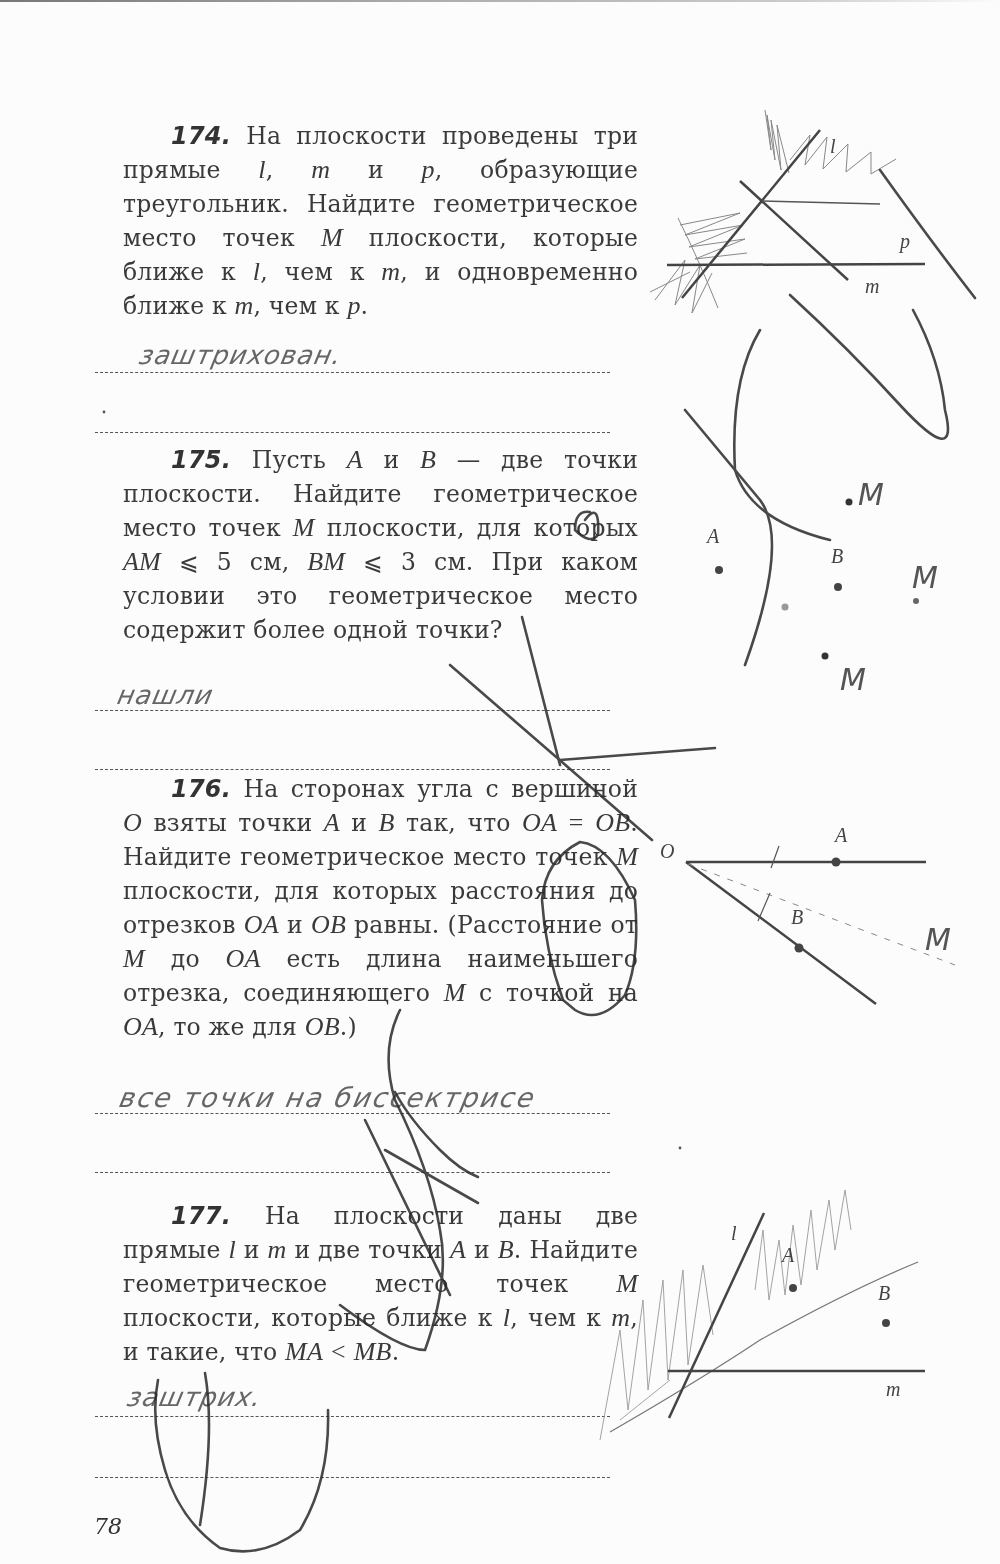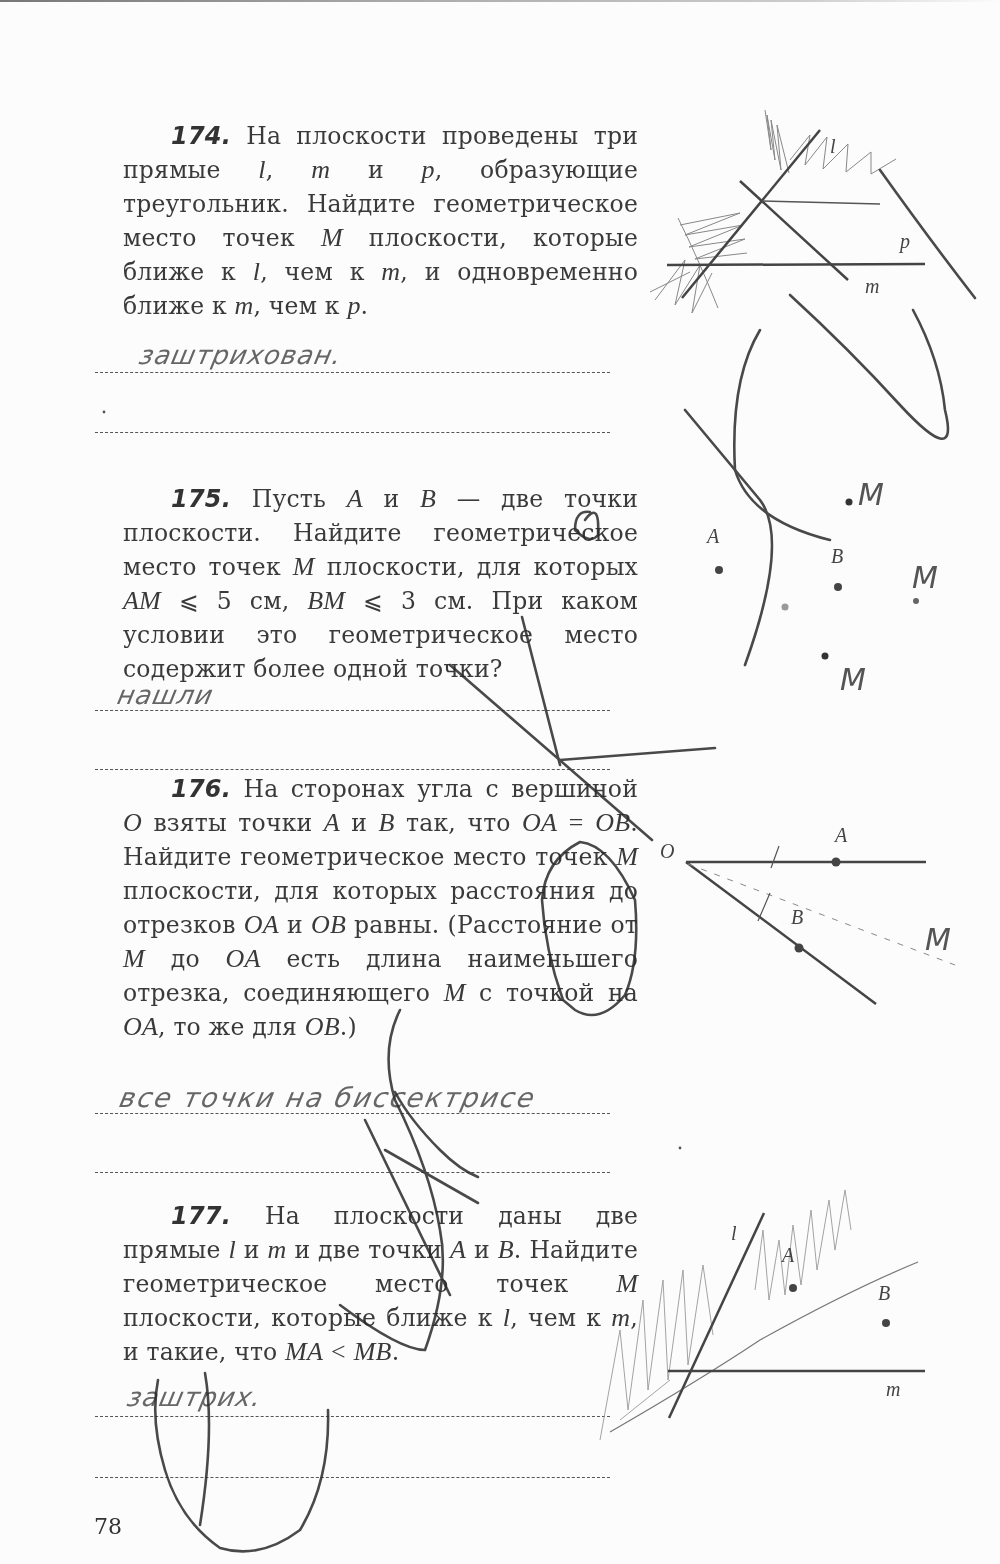--- a/index.html
+++ b/index.html
@@ -8,37 +8,37 @@
     background:#fcfcfc; color:#3a3a3a;
     font-family:"DejaVu Serif", "Liberation Serif", serif;
   }
   .topedge { position:absolute; left:0; top:0; width:1000px; height:2px; background:linear-gradient(90deg,#777 0%,#aaa 40%,#ccc 80%,#fcfcfc 100%); }
   .problem { position:absolute; left:95px; width:515px; font-size:23.5px; line-height:34px; text-align:justify; letter-spacing:0.2px; color:#3a3a3a;margin-left:28px; }
   .problem .para { text-indent:48px; }
   .num { font-family:"DejaVu Sans","Liberation Sans",sans-serif; font-weight:bold; font-style:italic; font-size:24px; color:#333; }
   .it { font-style:italic; font-family:"Liberation Serif","DejaVu Serif",serif; font-size:26px; }
   .line { position:absolute; left:95px; width:515px; height:0; border-top:1.6px dashed #555; }
   .hand { position:absolute; font-family:"DejaVu Sans","Liberation Sans",sans-serif; font-style:italic; color:#666; font-size:26px; letter-spacing:1px; transform:skewX(-12deg); font-weight:300; }
-  .pagenum { position:absolute; left:94px; top:1514px; font-size:22px; color:#333; font-family:"DejaVu Serif","Liberation Serif",serif; }
+  .pagenum { position:absolute; left:94px; top:1514px; font-size:22px; color:#333; font-family:"DejaVu Serif","Liberation Serif",serif;font-style:italic; }
   svg.overlay { position:absolute; left:0; top:0; width:1000px; height:1564px; pointer-events:none; }
   .lbl { font-family:"Liberation Serif","DejaVu Serif",serif; font-style:italic; fill:#444; font-size:20px; }
 </style>
 </head>
 <body>
 
 <div class="topedge"></div>
 
 <div class="problem" style="top:119px;">
   <div class="para"><span class="num">174.</span> <span>На плоскости проведены три прямые </span><span class="it">l</span><span>, </span><span class="it">m</span><span> и </span><span class="it">p</span><span>, образующие треугольник. Найдите геометрическое место точек </span><span class="it">M</span><span> плоскости, которые ближе к </span><span class="it">l</span><span>, чем к </span><span class="it">m</span><span>, и одновременно ближе к </span><span class="it">m</span><span>, чем к </span><span class="it">p</span><span>.</span></div>
 </div>
 <div class="hand" style="left:140px; top:340px;">заштрихован.</div>
 <div class="line" style="top:372px;"></div>
 <div class="line" style="top:432px;"></div>
 
-<div class="problem" style="top:482px;">
+<div class="problem" style="top:443px;">
   <div class="para"><span class="num">175.</span> <span>Пусть </span><span class="it">A</span><span> и </span><span class="it">B</span><span> — две точки плоскости. Найдите геометрическое место точек </span><span class="it">M</span><span> плоскости, для которых </span><span class="it">AM</span><span> ⩽ 5 см, </span><span class="it">BM</span><span> ⩽ 3 см. При каком условии это геометрическое место содержит более одной точки?</span></div>
 </div>
 <div class="hand" style="left:118px; top:680px;">нашли</div>
 <div class="line" style="top:710px;"></div>
 <div class="line" style="top:769px;"></div>
 
 <div class="problem" style="top:772px;">
   <div class="para"><span class="num">176.</span> <span>На сторонах угла с вершиной </span><span class="it">O</span><span> взяты точки </span><span class="it">A</span><span> и </span><span class="it">B</span><span> так, что </span><span class="it">OA = OB</span><span>. Найдите геометрическое место точек </span><span class="it">M</span><span> плоскости, для которых расстояния до отрезков </span><span class="it">OA</span><span> и </span><span class="it">OB</span><span> равны. (Расстояние от </span><span class="it">M</span><span> до </span><span class="it">OA</span><span> есть длина наименьшего отрезка, соединяющего </span><span class="it">M</span><span> с точкой на </span><span class="it">OA</span><span>, то же для </span><span class="it">OB</span><span>.)</span></div>
 </div>
 <div class="hand" style="left:120px; top:1082px; font-size:27px; letter-spacing:2px;">все точки на биссектрисе</div>

